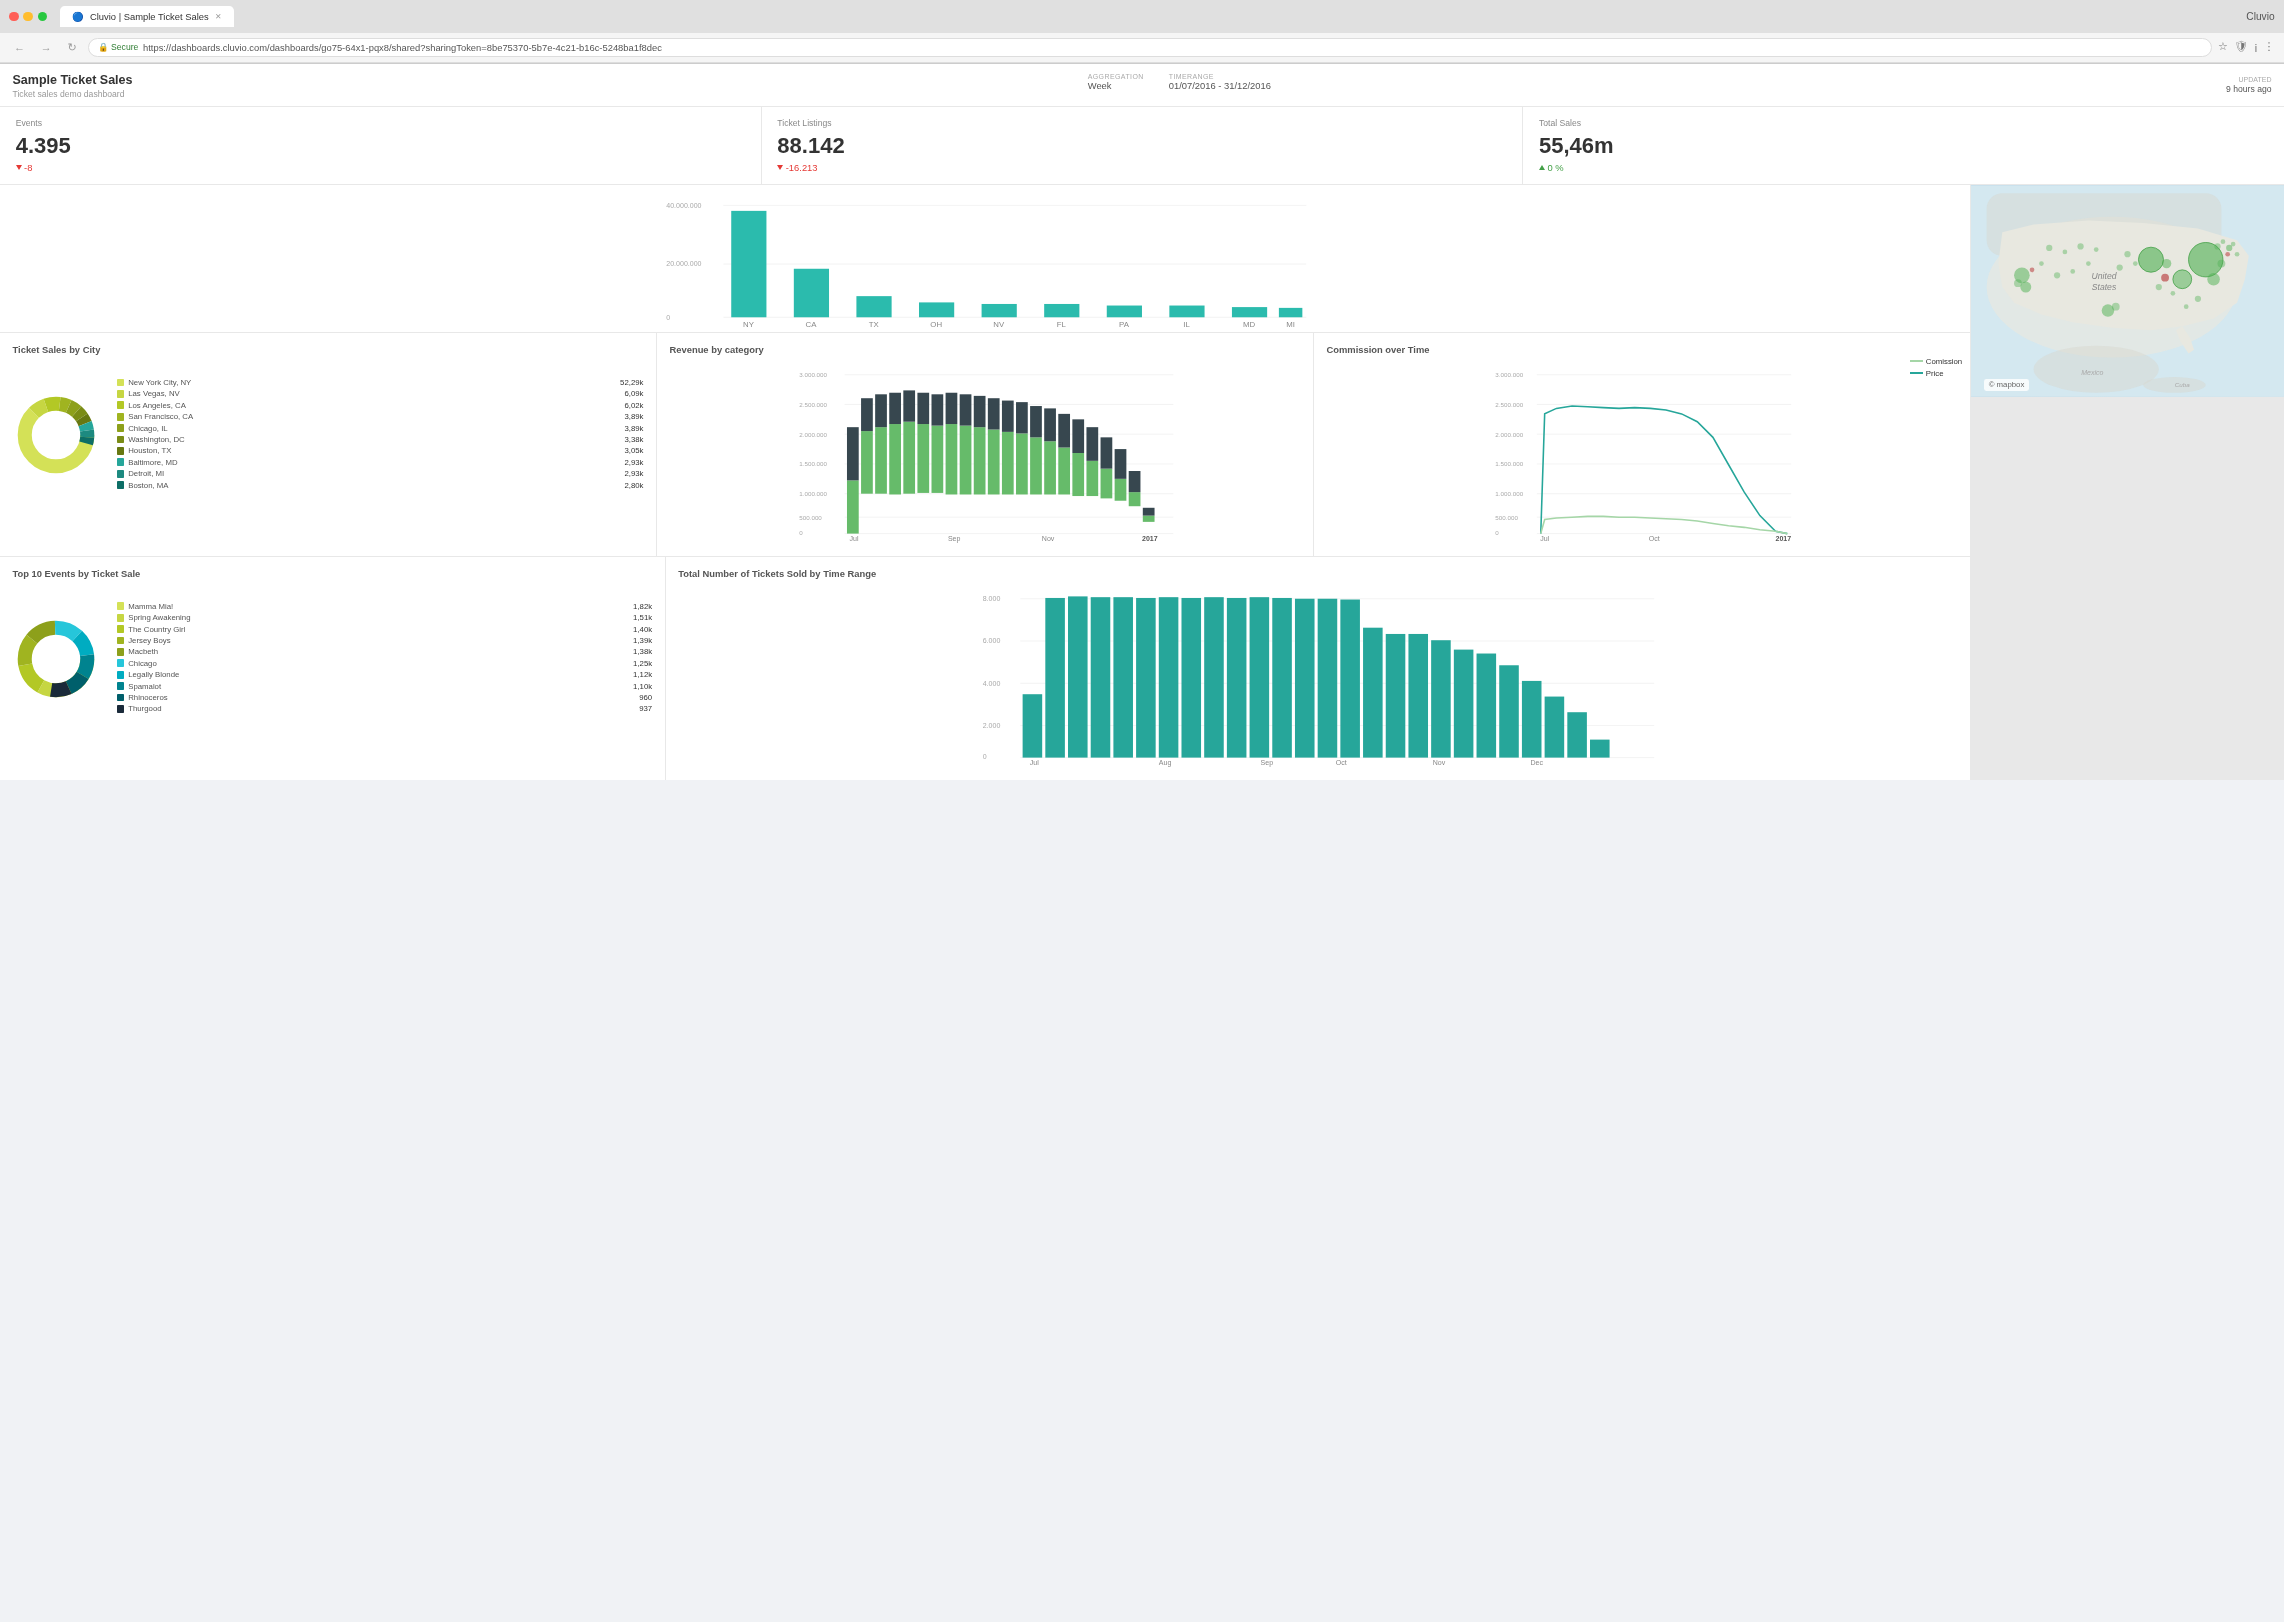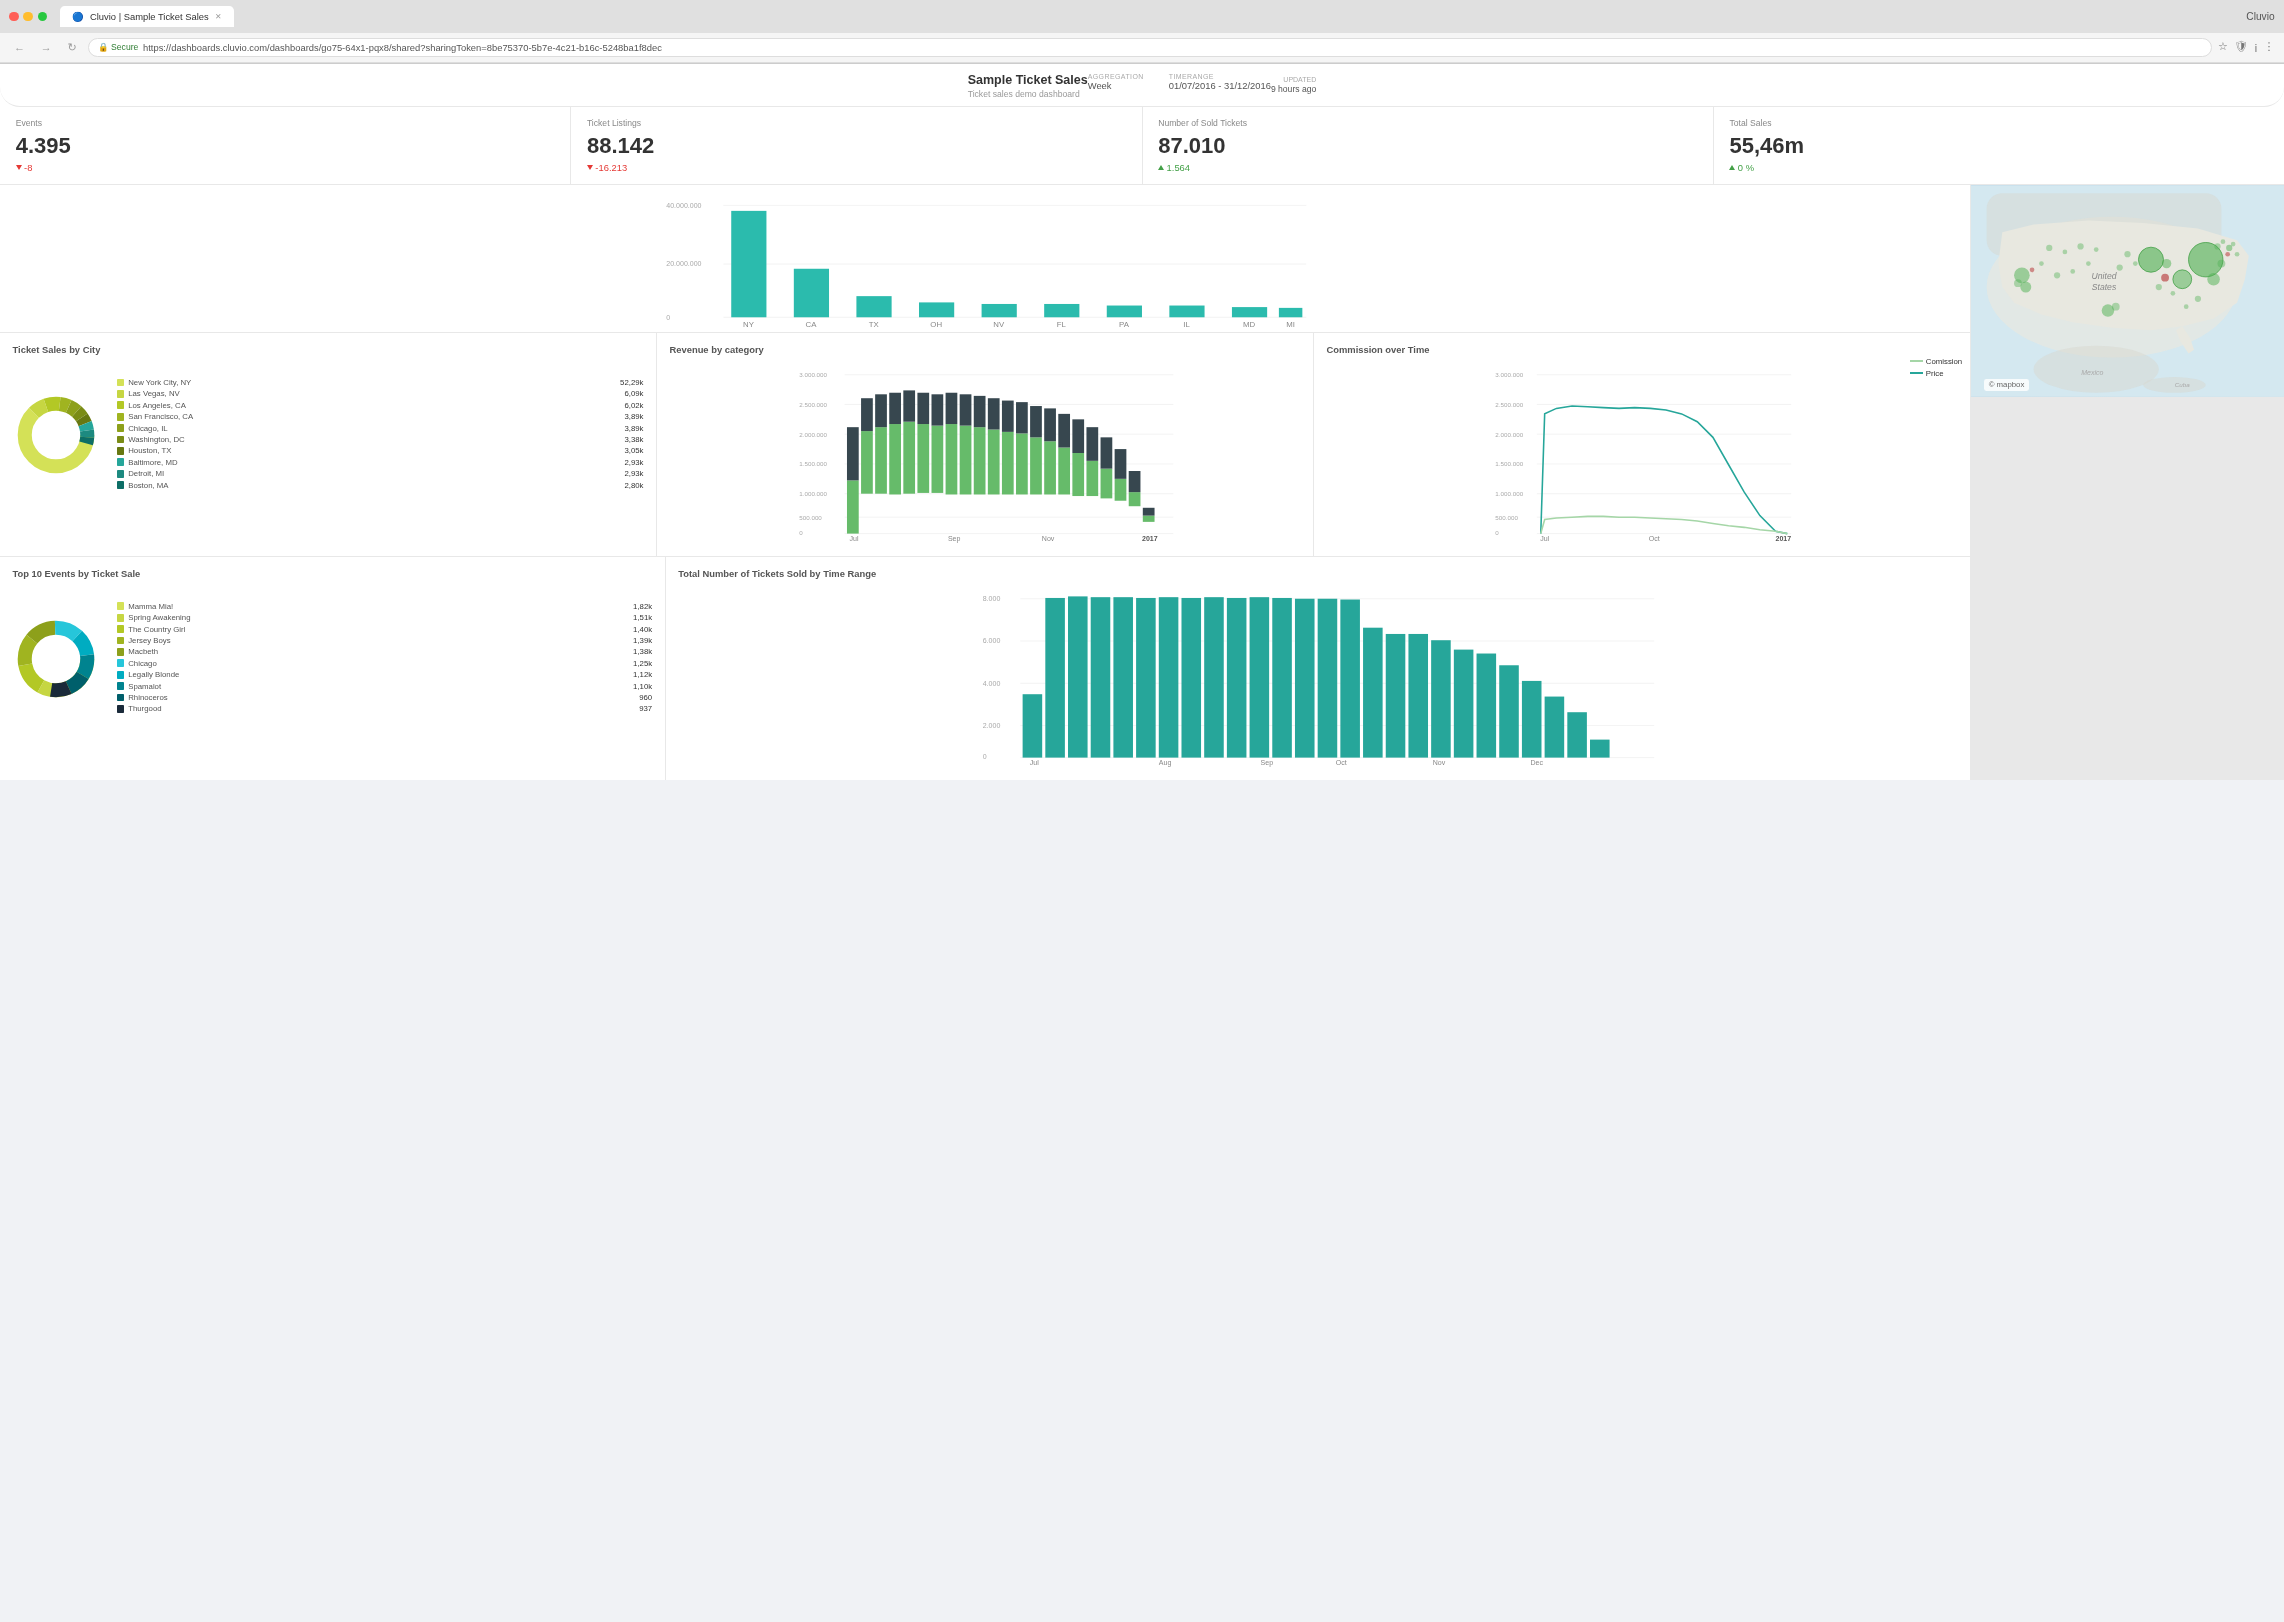--- a/index.html
+++ b/index.html
@@ -17,21 +17,21 @@
     .browser-tab-close { color: #999; font-size: 7.8px; cursor: pointer; }
     .browser-nav { display: flex; align-items: center; padding: 4.7px 9.4px; background: #f5f5f5; gap: 6.3px; border-bottom: 0.8px solid #ddd; }
     .browser-nav-btn { background: none; border: none; color: #999; font-size: 11px; cursor: pointer; padding: 1.6px 4.7px; }
     .browser-nav-btn:disabled { color: #ccc; }
     .browser-address { flex: 1; background: #fff; border: 0.8px solid #ddd; border-radius: 12.5px; padding: 3.1px 9.4px; font-size: 9.4px; color: #555; display: flex; align-items: center; gap: 4.7px; }
     .secure-badge { color: #2e7d32; font-size: 8.6px; display: flex; align-items: center; gap: 2.4px; }
     .browser-icons { display: flex; gap: 6.3px; color: #777; font-size: 11px; }
 
     
     .dashboard { background: #fff; min-height: 705px; }
-    .dash-header { display: flex; align-items: flex-start; justify-content: center; padding: 9.4px 12.5px 7.8px; border-bottom: 0.8px solid #e8e8e8; border-radius: 20px; }
+    .dash-header { display: flex; align-items: flex-start; justify-content: space-between; padding: 9.4px 12.5px 7.8px; border-bottom: 0.8px solid #e8e8e8; }
     .dash-title h1 { font-size: 12.5px; font-weight: 600; color: #333; }
     .dash-title p { font-size: 8.6px; color: #999; margin-top: 1.6px; }
     .dash-meta { display: flex; gap: 25px; align-items: flex-start; }
     .dash-meta-item label { font-size: 7px; color: #aaa; text-transform: uppercase; letter-spacing: 0.4px; display: block; }
     .dash-meta-item span { font-size: 9.4px; color: #555; font-weight: 500; }
     .dash-updated { text-align: right; }
     .dash-updated label { font-size: 7px; color: #aaa; text-transform: uppercase; }
     .dash-updated span { font-size: 8.6px; color: #555; display: block; }
 
     
@@ -152,28 +152,20 @@
         <span class="arrow-down"></span>
         <span>-8</span>
       </div>
     </div>
     <div class="kpi-card">
       <div class="kpi-label">Ticket Listings</div>
       <div class="kpi-value">88.142</div>
       <div class="kpi-delta delta-neg">
         <span class="arrow-down"></span>
         <span>-16.213</span>
-      </div>
-    </div>
-    <div class="kpi-card">
-      <div class="kpi-label">Number of Sold Tickets</div>
-      <div class="kpi-value">87.010</div>
-      <div class="kpi-delta delta-pos">
-        <span class="arrow-up"></span>
-        <span>1.564</span>
       </div>
     </div>
     <div class="kpi-card">
       <div class="kpi-label">Total Sales</div>
       <div class="kpi-value">55,46m</div>
       <div class="kpi-delta delta-pos">
         <span class="arrow-up"></span>
         <span>0 %</span>
       </div>
     </div>

